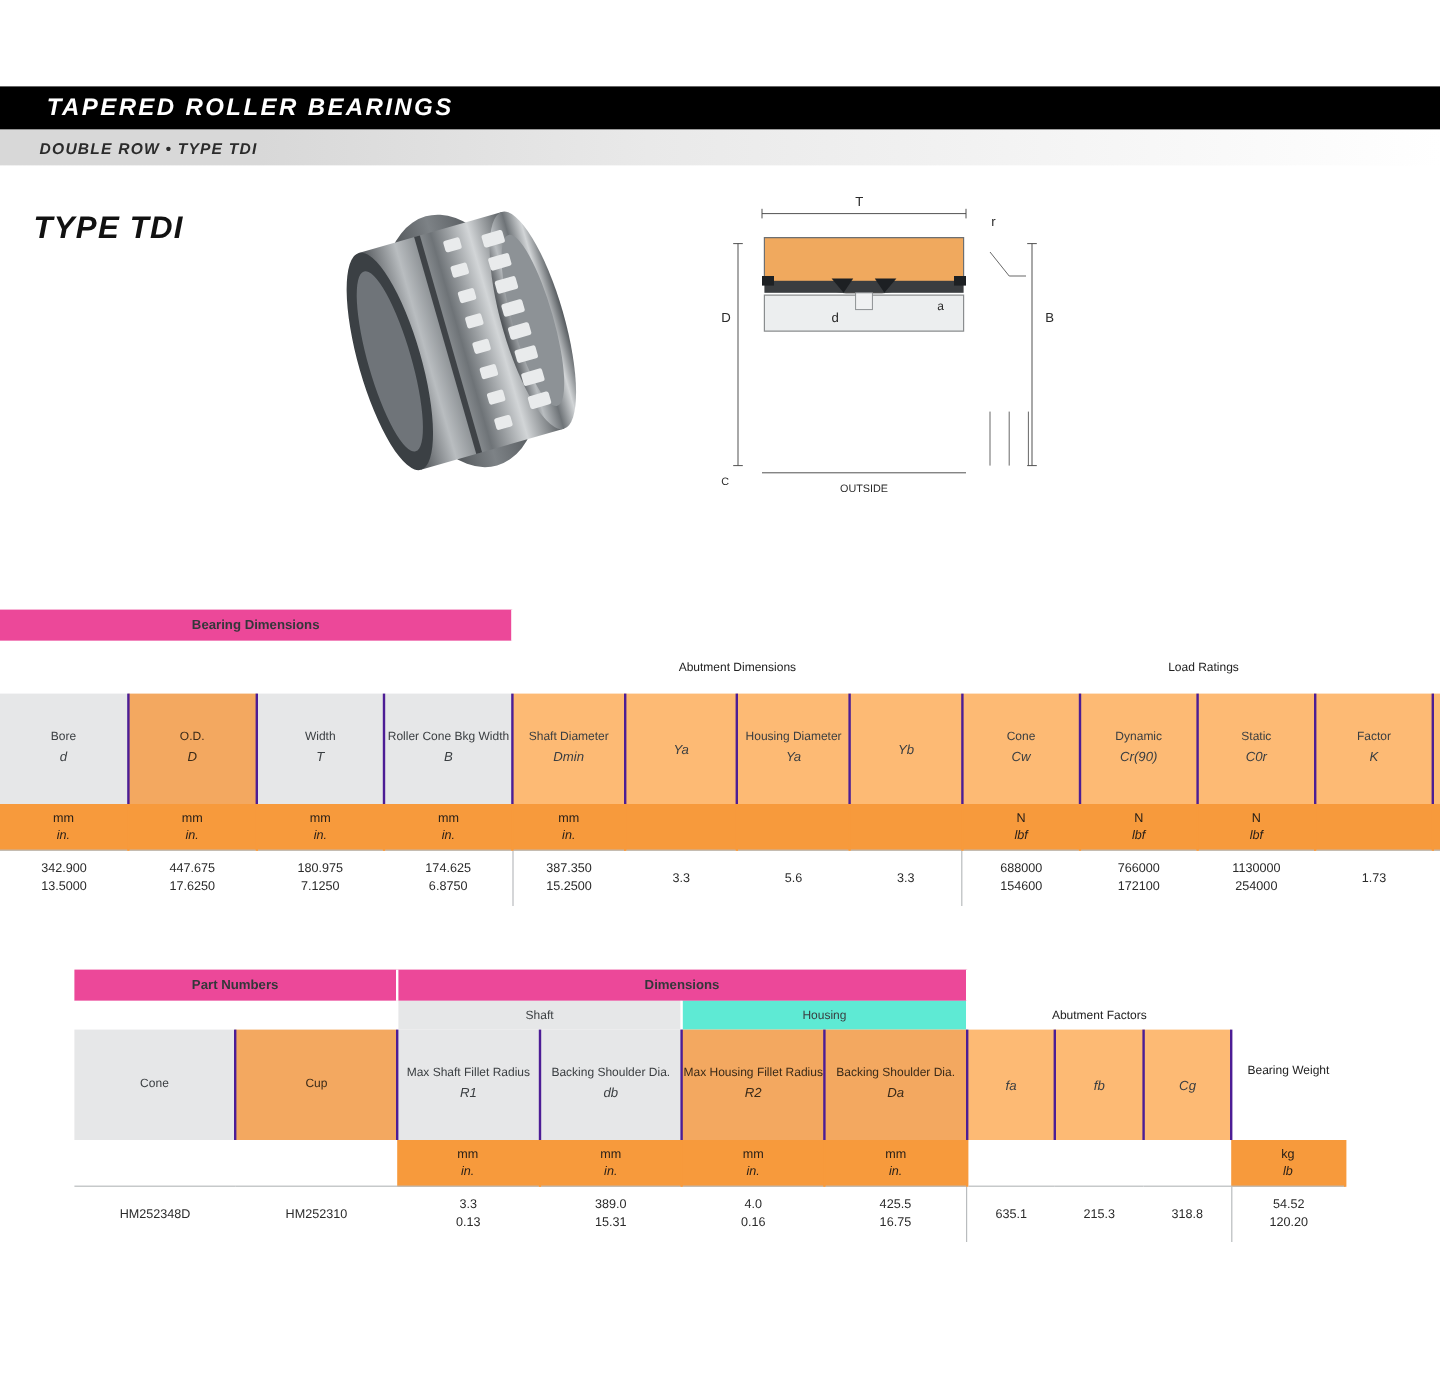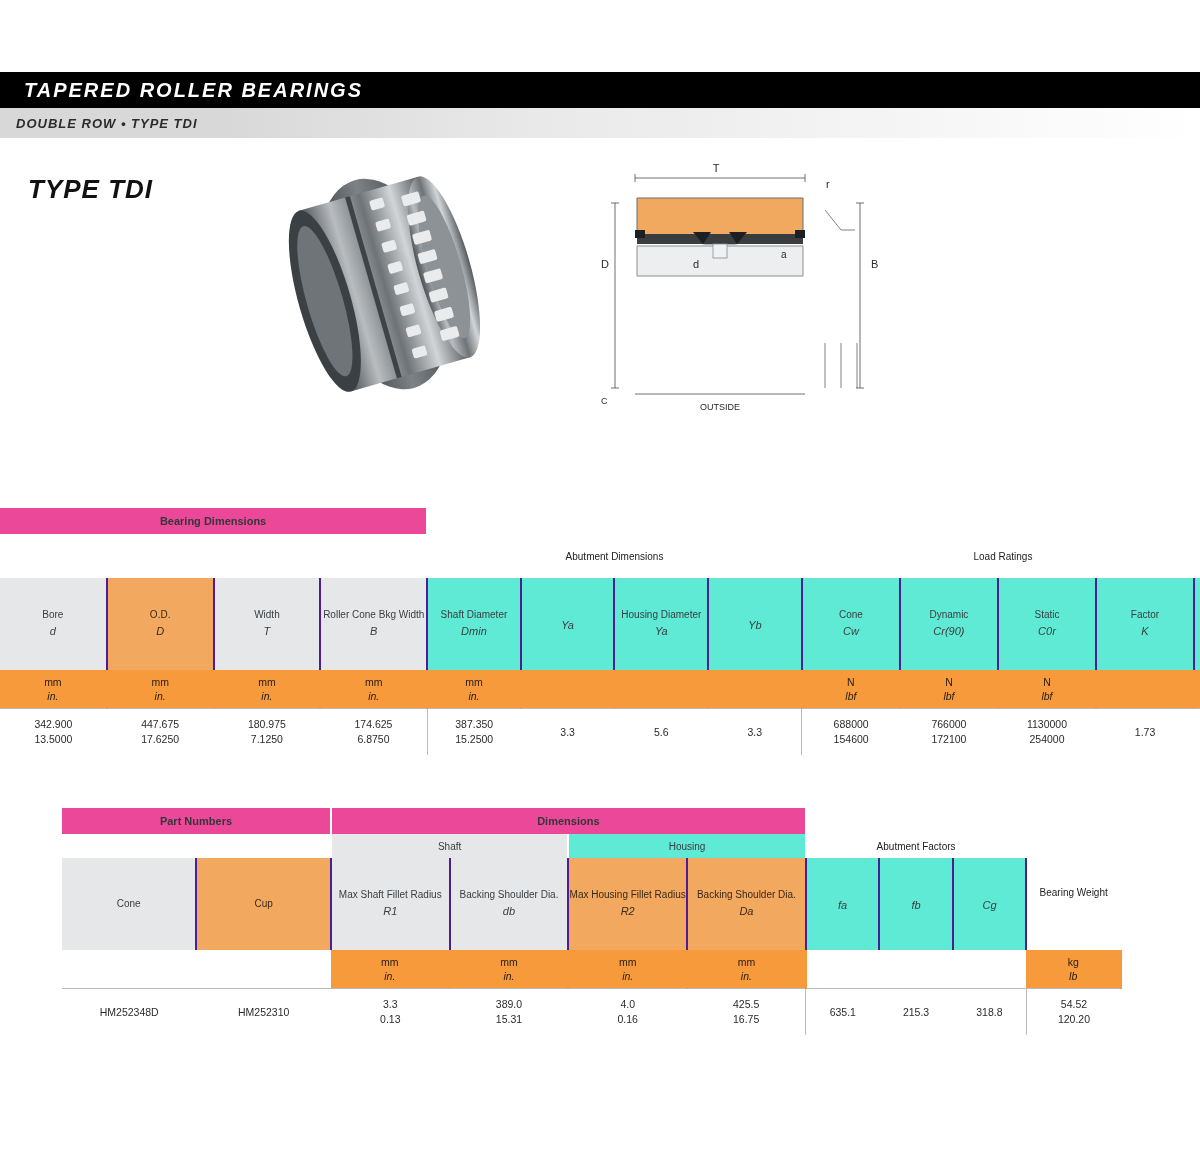--- a/index.html
+++ b/index.html
@@ -26,32 +26,32 @@
   .top-pad {
     height: 72px;
     background: #ffffff;
   }
   .title-bar {
     height: 36px;
     background: #000000;
     color: #ffffff;
     display: flex;
     align-items: center;
-    padding-left: 24px;
+    padding-left: 39px;
     letter-spacing: 2px;
     font-weight: bold;
     font-size: 20px;
     font-style: italic;
   }
   .subtitle-bar {
     height: 30px;
     background: linear-gradient(to right, #d8d8d8 0%, #d8d8d8 18%, #e9e9e9 45%, #ffffff 100%);
     display: flex;
     align-items: center;
-    padding-left: 16px;
+    padding-left: 33px;
     font-size: 13px;
     font-weight: bold;
     color: #2b2b2b;
     letter-spacing: 1px;
     font-style: italic;
   }
 
   
   .illus {
     position: relative;
@@ -125,21 +125,21 @@
   .sub-white { background: #ffffff; border-right: 2px solid #ffffff; }
   .hdr {
     background: #e6e7e8;
     color: #3a3e41;
     height: 92px;
     border-right: 2px solid #4c1d95;
     font-size: 10px;
     line-height: 1.25;
   }
   .hdr.orange { background: #f3a860; color: #3a2a18; }
-  .hdr.white { background: #5eead4; }
+  .hdr.white { background: #fdba74; }
   .sym {
     display: block;
     font-style: italic;
     font-size: 11px;
     margin-top: 3px;
   }
   .band {
     background: #f79a3c;
     height: 38px;
     color: #2a2018;

